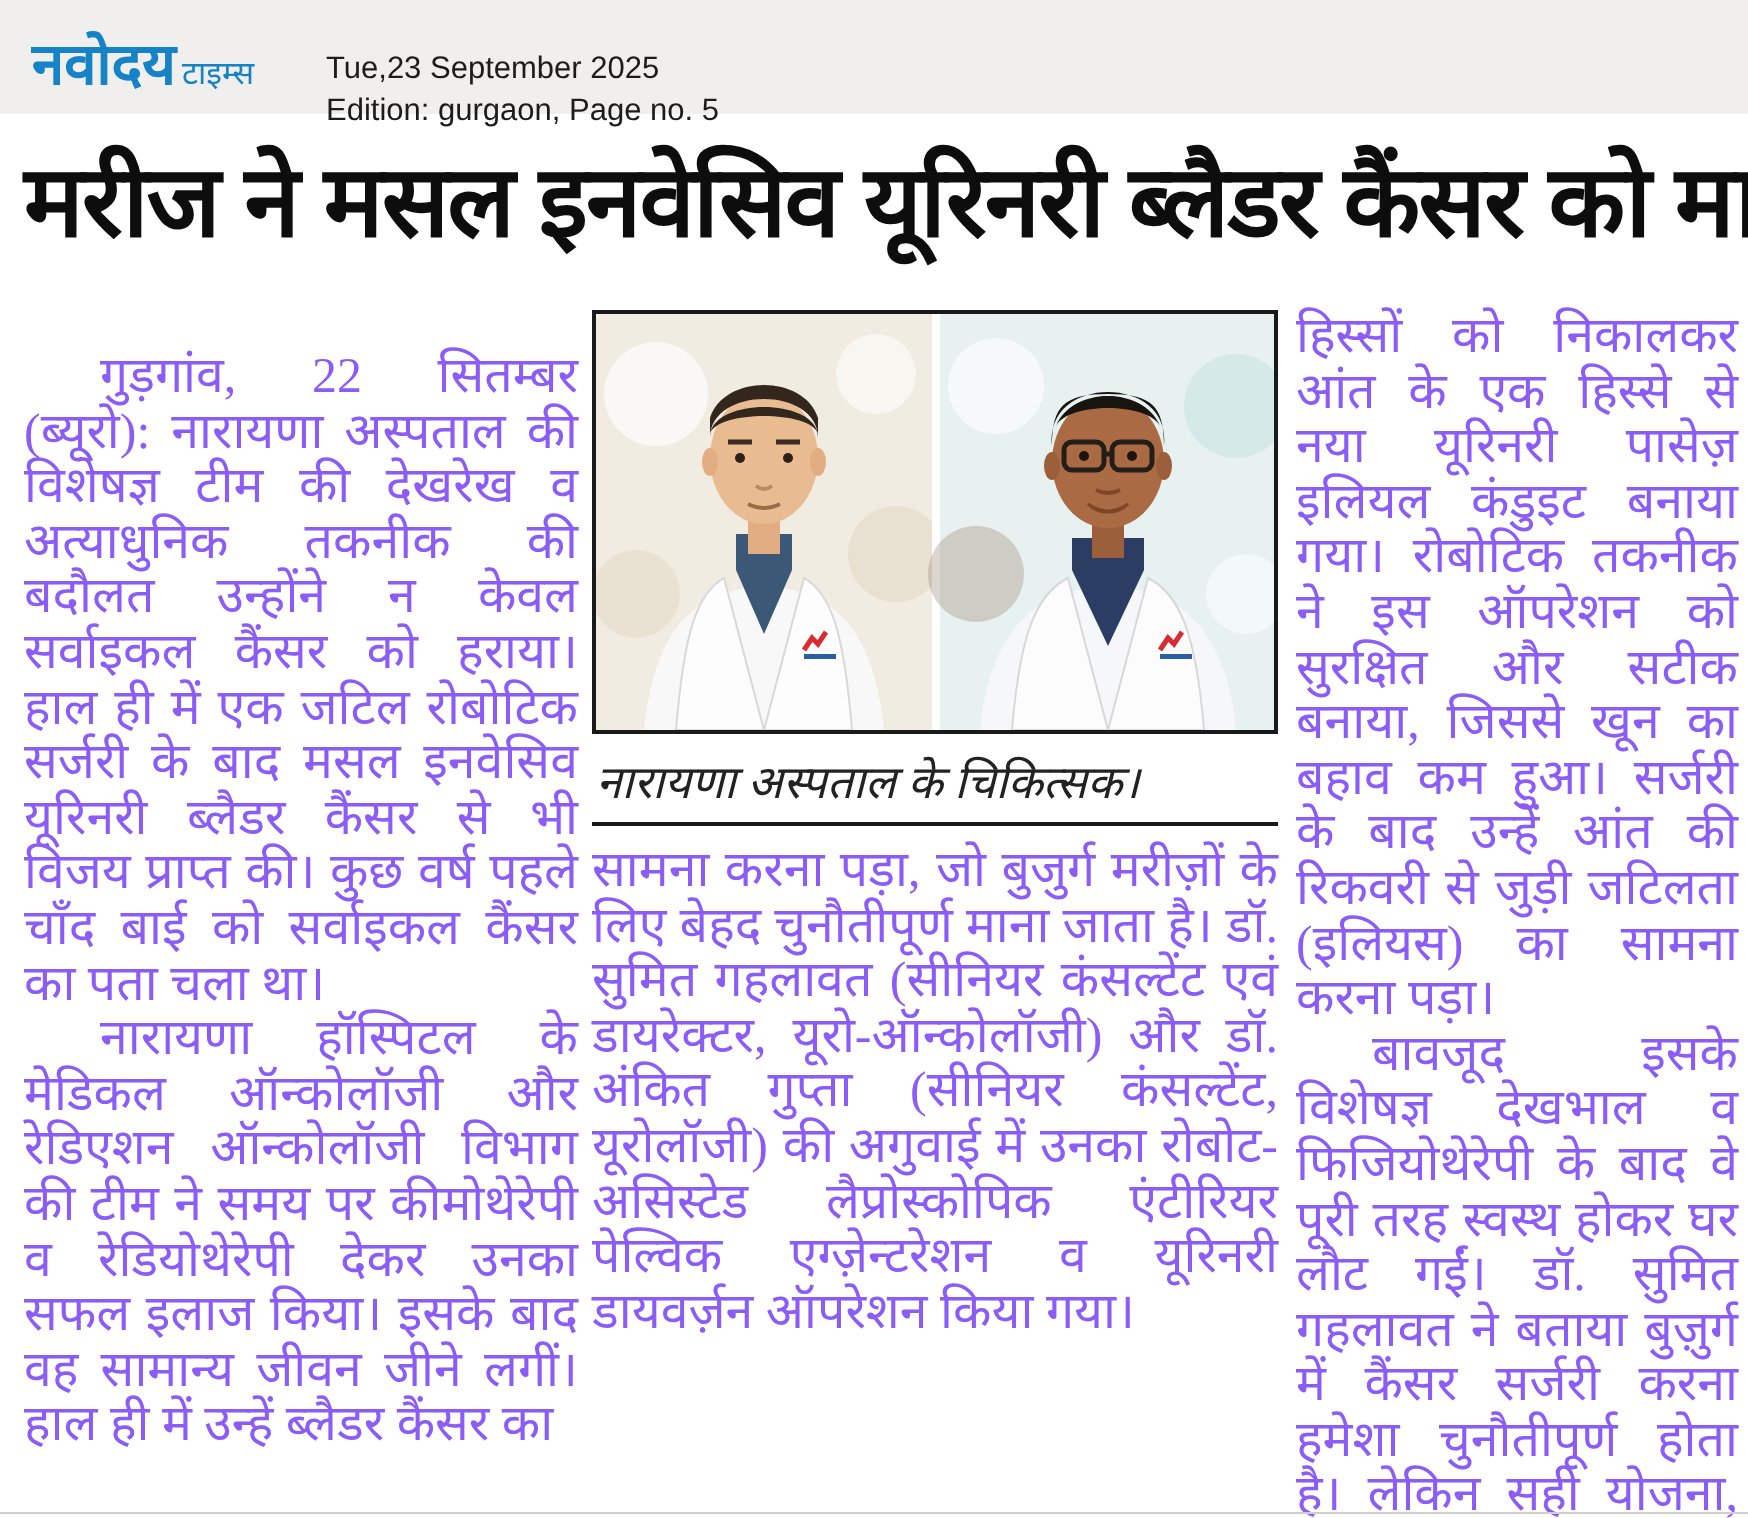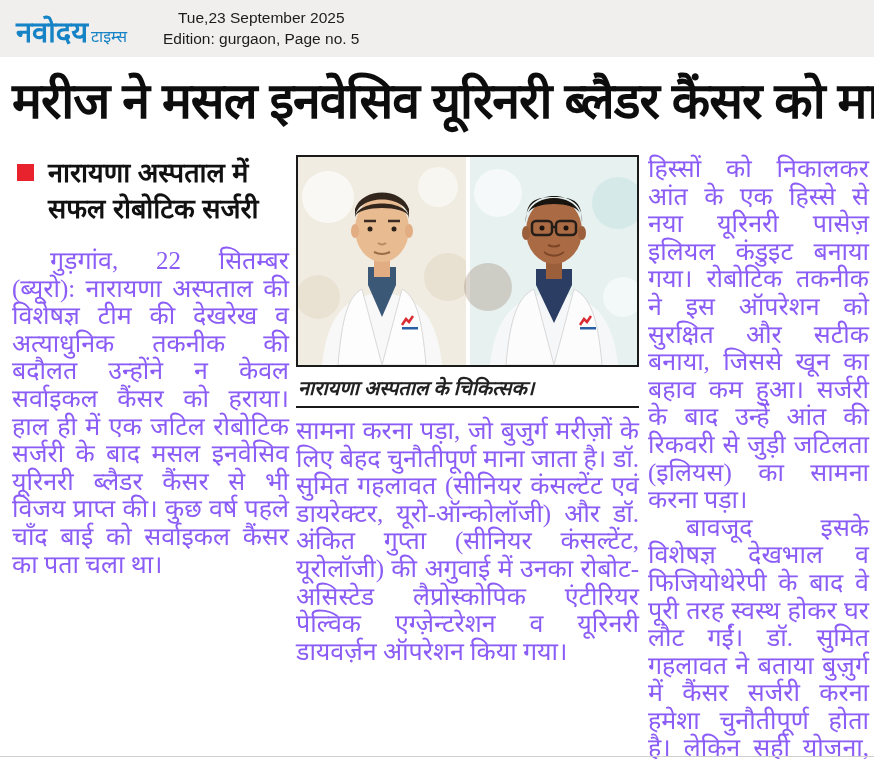--- a/index.html
+++ b/index.html
@@ -17,23 +17,23 @@
     background:#f0efed;
   }
   .logo{
     position:absolute;left:16px;top:11px;
     font-family:"Liberation Sans", sans-serif;
     color:#1583c5;white-space:nowrap;
   }
   .logo-main{font-size:29px;font-weight:800;letter-spacing:0px;text-align:right;}
   .logo-sub{font-size:16px;font-weight:400;margin-left:3px;}
   .dateblock{
-    position:absolute;left:163px;top:7px;
+    position:absolute;left:163px;top:24px;
     font-family:"Liberation Sans", sans-serif;
-    font-size:15.5px;line-height:21px;color:#1c1c1c;text-align:center;
+    font-size:15.5px;line-height:21px;color:#1c1c1c;
   }
   
   .headline{
     position:absolute;left:12px;top:62px;width:850px;
     font-family:"Liberation Sans", sans-serif;
     font-size:50px;font-weight:800;
     letter-spacing:-1px;
     color:#0d0d0d;
     text-align:center;
     line-height:78px;
@@ -71,24 +71,23 @@
   
   .photo{
     width:339px;height:208px;
     border:2px solid #1a1a1a;
     background:#fff;
     display:block;
   }
   .caption{
     margin-top:7px;
     font-style:italic;
-    font-size:20px;
+    font-size:23px;
     color:#222;
     padding-left:2px;
-    font-weight:bold;
   }
   .caption-rule{
     height:2px;background:#1a1a1a;margin-top:5px;margin-bottom:9px;
   }
   
   .bottom-line{
     position:absolute;left:0;bottom:2px;width:874px;height:1px;background:#cfcfcd;
   }
 </style>
 </head>
@@ -102,27 +101,23 @@
     </div>
     <div class="dateblock">
       <div>Tue,23 September 2025</div>
       <div>Edition: gurgaon, Page no. 5</div>
     </div>
   </div>
 
   <div class="headline">मरीज ने मसल इनवेसिव यूरिनरी ब्लैडर कैंसर को मात दी</div>
 
   <div class="col col-left">
-    <div class="subhead">
-      <span class="red-square"></span>
-      <span>नारायणा अस्पताल में</span>
-      <span>सफल रोबोटिक सर्जरी</span>
-    </div>
     <div class="body-text">
       <p class="indent">गुड़गांव, 22 सितम्बर (ब्यूरो): नारायणा अस्पताल की विशेषज्ञ टीम की देखरेख व अत्याधुनिक तकनीक की बदौलत उन्होंने न केवल सर्वाइकल कैंसर को हराया। हाल ही में एक जटिल रोबोटिक सर्जरी के बाद मसल इनवेसिव यूरिनरी ब्लैडर कैंसर से भी विजय प्राप्त की। कुछ वर्ष पहले चाँद बाई को सर्वाइकल कैंसर का पता चला था।</p>
+      <p class="indent">नारायणा हॉस्पिटल के मेडिकल ऑन्कोलॉजी और रेडिएशन ऑन्कोलॉजी विभाग की टीम ने समय पर कीमोथेरेपी व रेडियोथेरेपी देकर उनका सफल इलाज किया। इसके बाद वह सामान्य जीवन जीने लगीं। हाल ही में उन्हें ब्लैडर कैंसर का</p>
     </div>
   </div>
 
   <div class="col col-mid">
     <svg class="photo" viewBox="0 0 339 208" xmlns="http://www.w3.org/2000/svg">
 
       <rect x="0" y="0" width="168" height="208" fill="#f1ece1"></rect>
       <circle cx="30" cy="40" r="26" fill="#ffffff" opacity="0.65"></circle>
       <circle cx="140" cy="30" r="20" fill="#ffffff" opacity="0.5"></circle>
       <circle cx="150" cy="120" r="24" fill="#e4dcc9" opacity="0.7"></circle>

